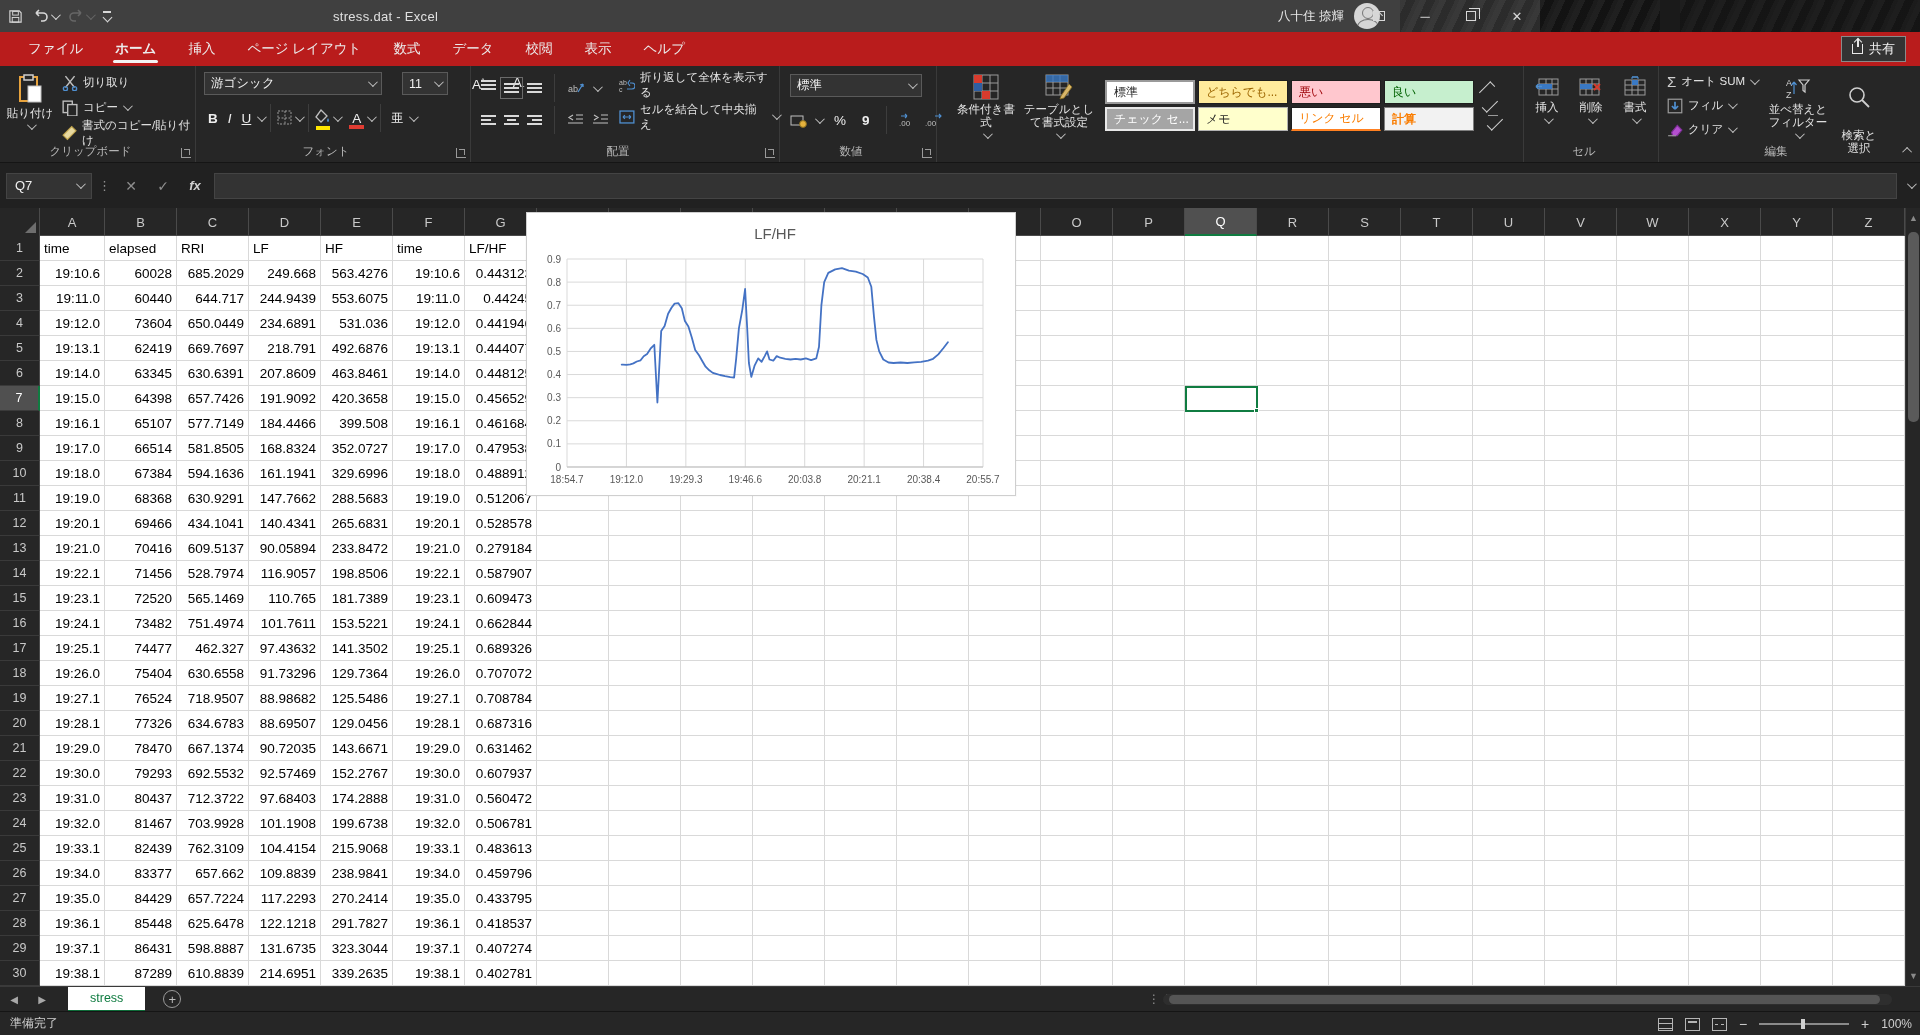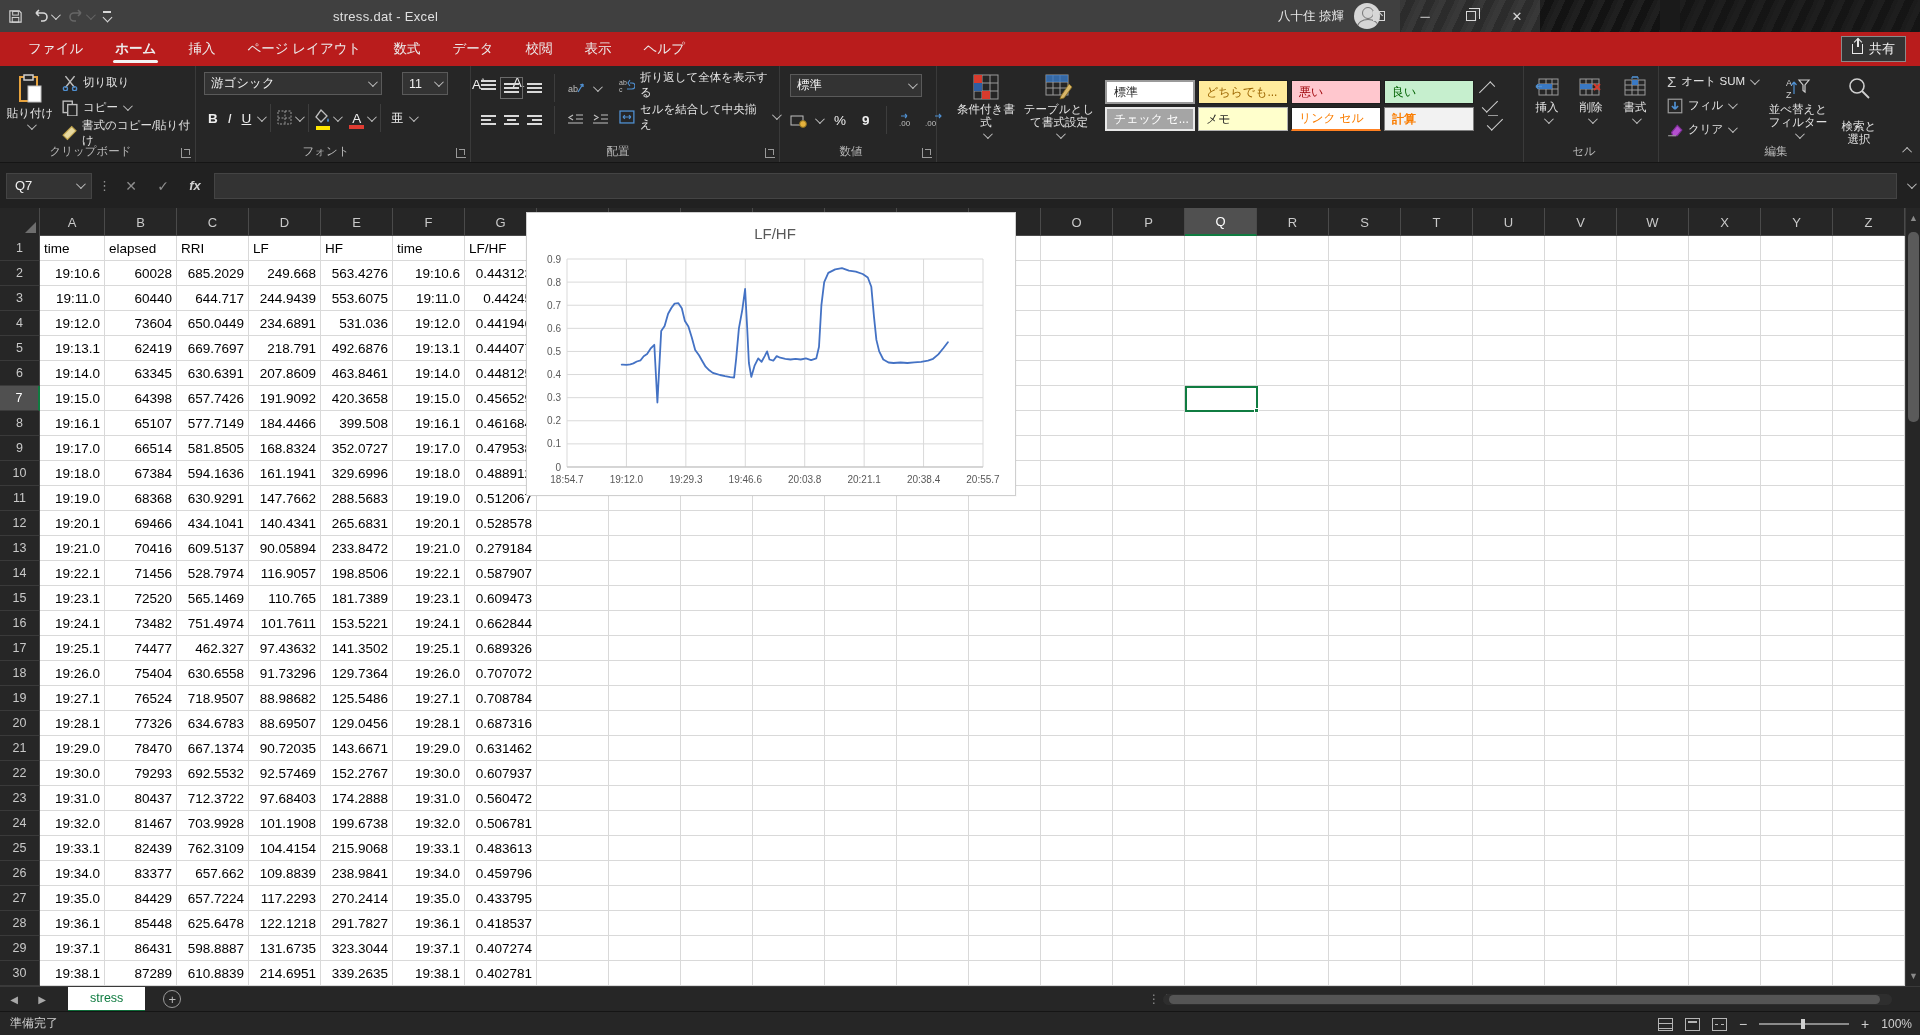--- a/index.html
+++ b/index.html
@@ -463,21 +463,21 @@
       <svg width="26" height="24" viewBox="0 0 26 24">
           <text x="1" y="10" font-size="9" fill="#cfcfcf">A</text>
           <text x="1" y="22" font-size="9" fill="#cfcfcf">Z</text>
           <path d="M9 18 v-12 M9 6 l-2.5 3 M9 6 l2.5 3" stroke="#4f8fd0" stroke-width="1.2" fill="none"></path>
           <path d="M14 4 h10 l-4 5 v7 l-2 -1.5 v-5.5 Z" fill="none" stroke="#cfcfcf" stroke-width="1.2"></path>
         </svg>
       <span>並べ替えと
 フィルター</span>
       <span class="chev" style="color:#bdbdbd"></span>
     </div>
-    <div class="rbig" style="position:absolute; left:172px; top:4px; width:56px; white-space:pre-line;gap:20px;">
+    <div class="rbig" style="position:absolute; left:172px; top:13px; width:56px; white-space:pre-line;gap:20px;">
       <svg width="24" height="24" viewBox="0 0 24 24">
           <circle cx="10" cy="10" r="7" fill="none" stroke="#cfcfcf" stroke-width="1.6"></circle>
           <path d="M15 15 L22 22" stroke="#cfcfcf" stroke-width="1.8"></path>
         </svg>
       <span>検索と
 選択</span>
       <span class="chev" style="color:#bdbdbd"></span>
     </div>
     <span class="glabel" style="right:0;">編集</span>
   </div>

